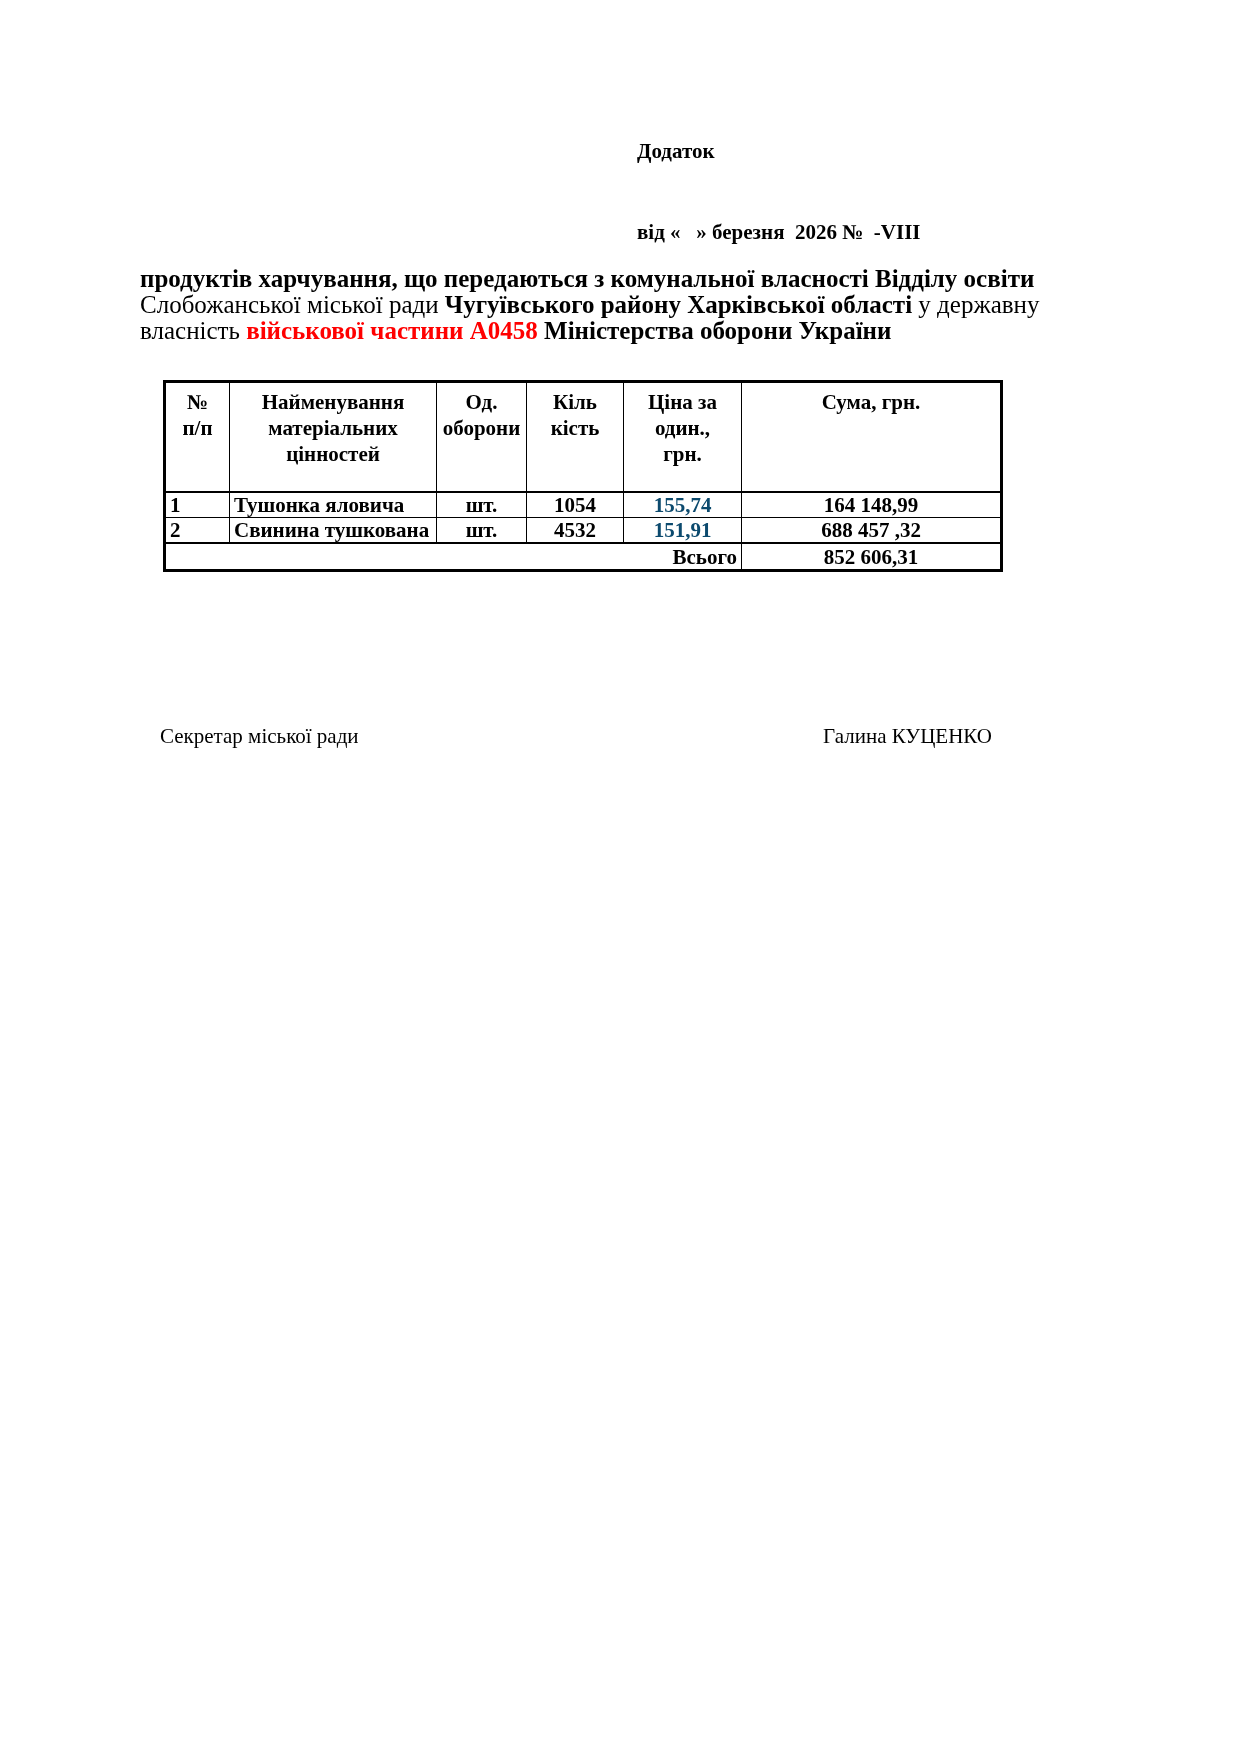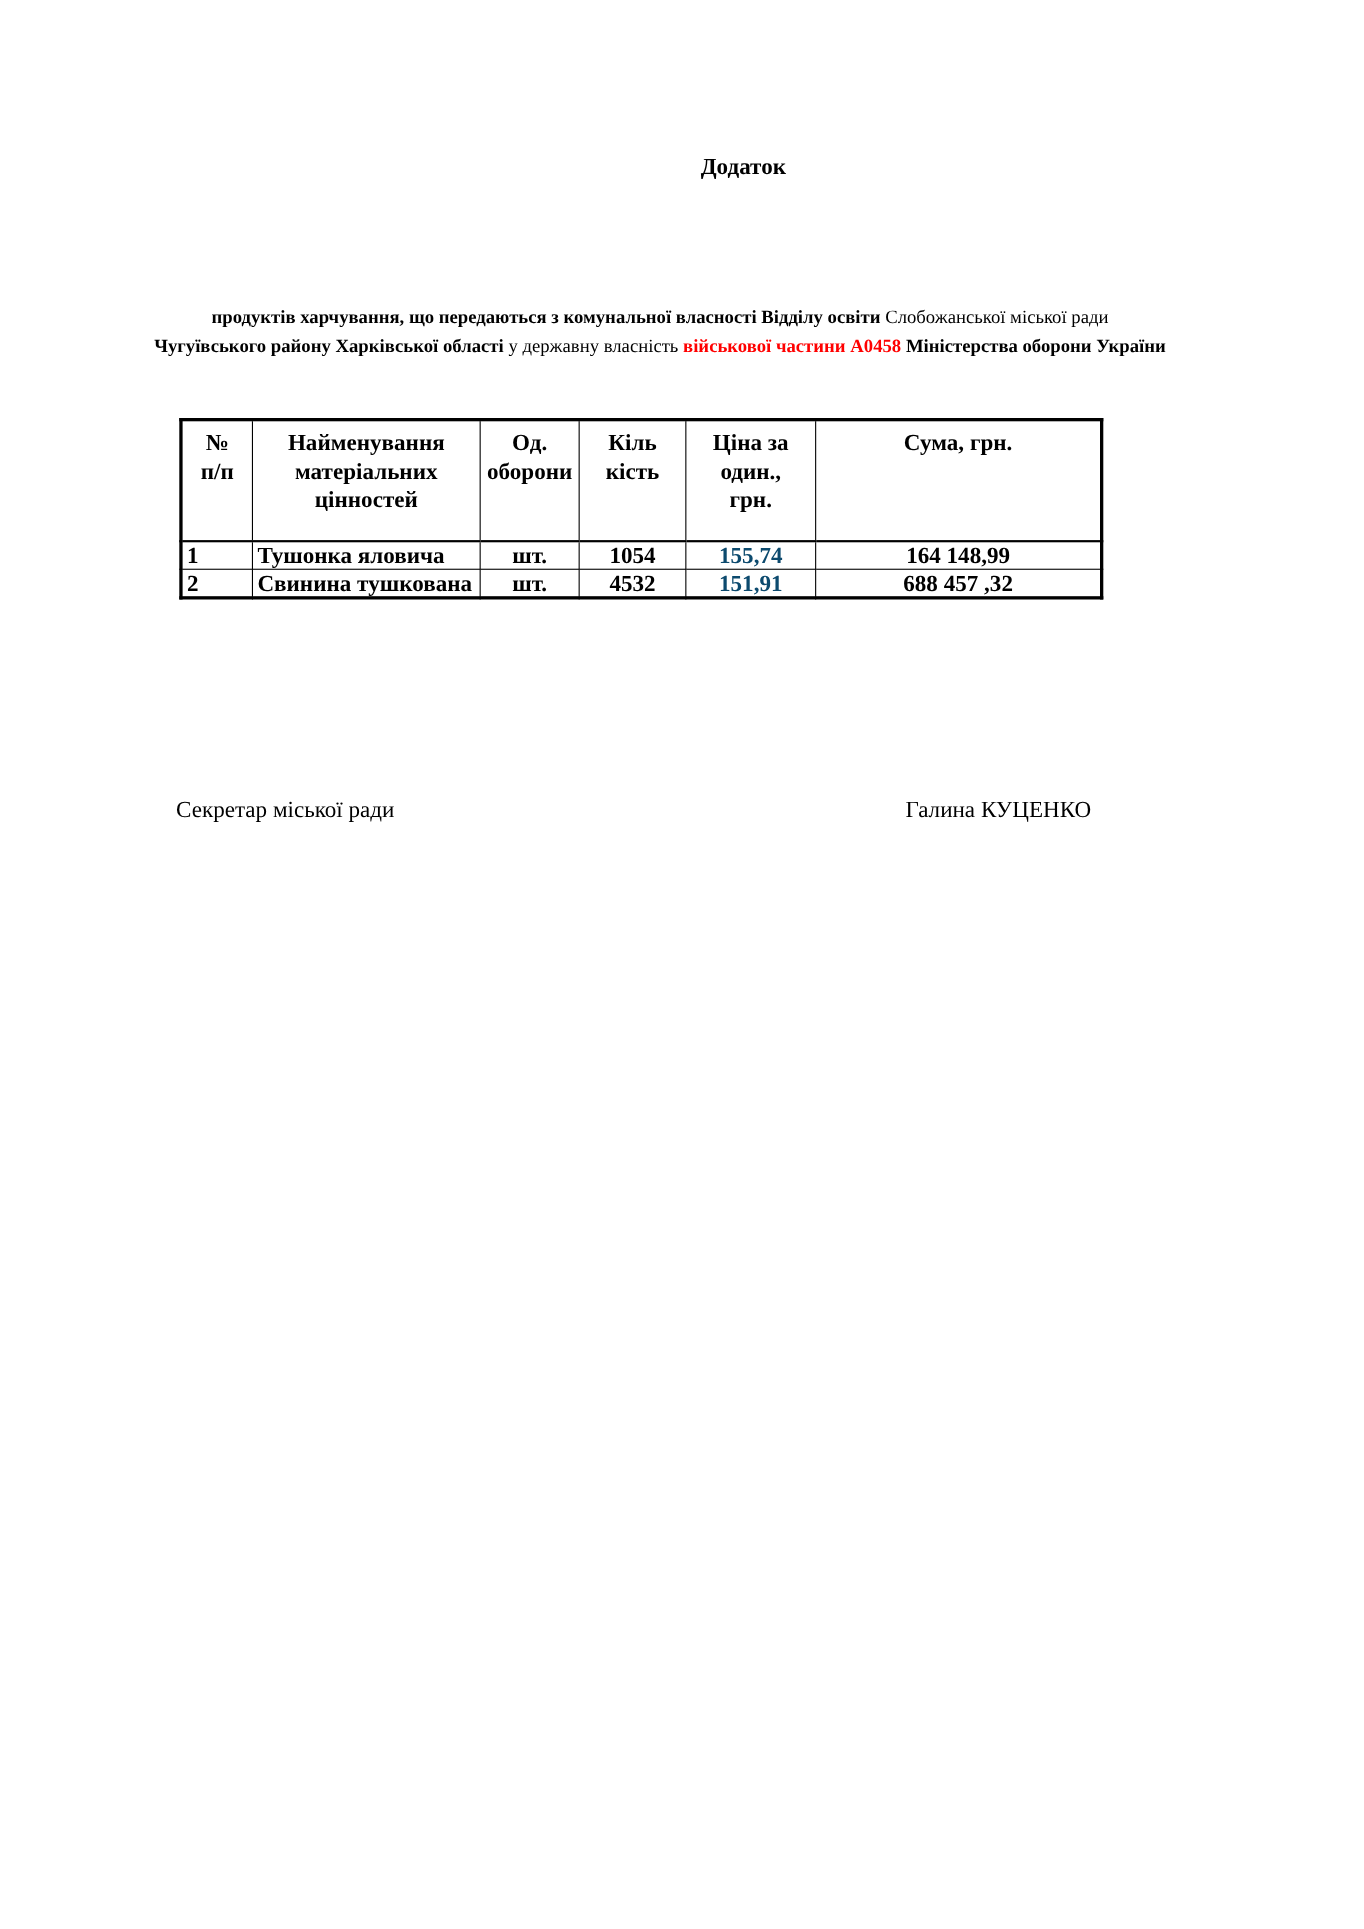--- a/index.html
+++ b/index.html
@@ -29,24 +29,24 @@
     top: 231px;
     width: 880px;
     text-align: center;
     font-size: 21px;
     font-weight: bold;
     letter-spacing: 0.5px;
   }
   .doc-subtitle {
     position: absolute;
     left: 140px;
-    top: 276px;
+    top: 266px;
     width: 920px;
-    text-align: center;
-    font-size: 17px;
+    text-align: left;
+    font-size: 25px;
     line-height: 26px;
   }
   .bold { font-weight: bold; }
   .regular { font-weight: normal; }
   .red { color: #ff0000; font-weight: bold; }
   table.main-table {
     position: absolute;
     left: 163px;
     top: 380px;
     border-collapse: collapse;
@@ -98,20 +98,21 @@
     gap: 24px;
   }
 </style>
 </head>
 <body>
 
 <div class="page">
 
   <div class="header-block">
     <div>Додаток</div>
+    <div>від «&nbsp;&nbsp;&nbsp;» березня &nbsp;2026 № &nbsp;-VIII</div>
   </div>
 
 
   <div class="doc-subtitle">
     <span class="bold">продуктів харчування, що передаються з комунальної власності Відділу освіти </span>
     <span class="regular">Слобожанської міської ради </span>
     <span class="bold">Чугуївського району Харківської області </span>
     <span class="regular">у державну власність </span>
     <span class="red">військової частини А0458 </span>
     <span class="bold">Міністерства оборони України</span>
@@ -153,20 +154,24 @@
         <td class="cell-sum">164 148,99</td>
       </tr>
       <tr>
         <td class="cell-num">2</td>
         <td class="cell-name">Свинина тушкована</td>
         <td class="cell-unit">шт.</td>
         <td class="cell-qty">4532</td>
         <td class="cell-price">151,91</td>
         <td class="cell-sum">688 457 ,32</td>
       </tr>
+      <tr class="total-row">
+        <td class="total-label-cell" colspan="5">Всього</td>
+        <td class="total-value-cell">852 606,31</td>
+      </tr>
     </tbody>
   </table>
 
   <div class="signature-row">
     <span>Секретар міської ради</span>
     <span>Галина КУЦЕНКО</span>
   </div>
 
 </div>
 

